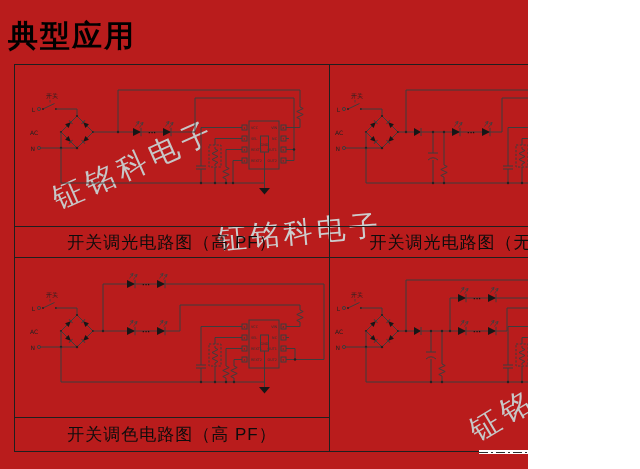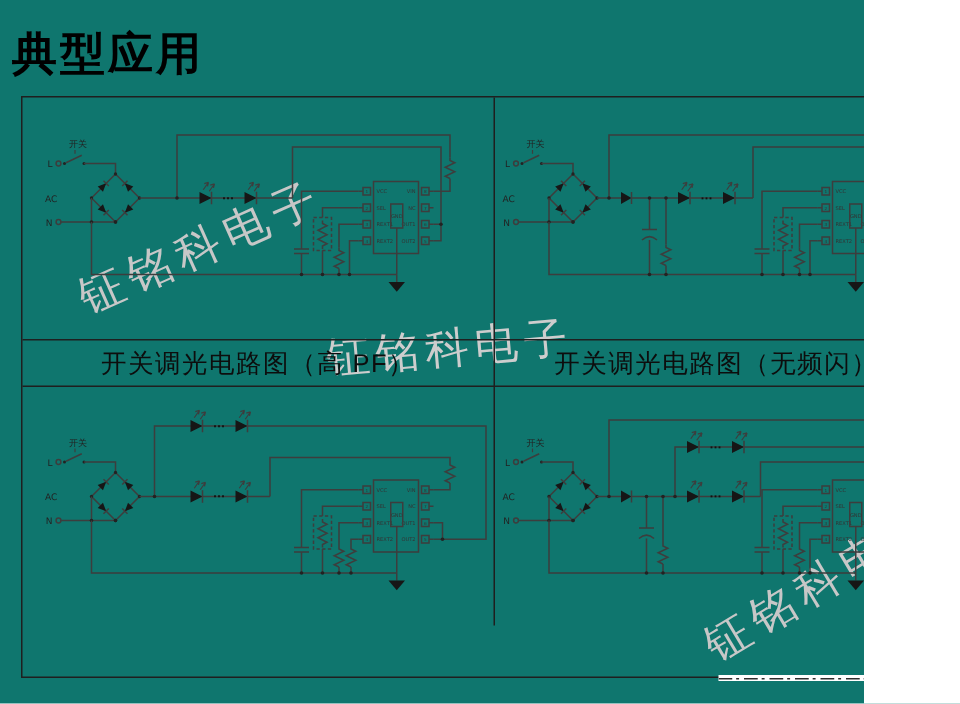--- a/index.html
+++ b/index.html
@@ -1,16 +1,16 @@
 <!DOCTYPE html>
 <html><head>
 <meta charset="utf-8">
 <style>
   html,body{margin:0;padding:0;background:#ffffff;}
-  .stage{position:relative;width:576px;height:469px;background:#0f766e;overflow:hidden;
+  .stage{position:relative;width:528px;height:469px;background:#b91c1c;overflow:hidden;
          font-family:"Liberation Sans", sans-serif;}
   .title{position:absolute;left:8px;top:16px;font-size:30px;font-weight:bold;color:#000;
          letter-spacing:2px;font-family:"Liberation Sans", sans-serif;}
   
   .wm{position:absolute;z-index:1;white-space:nowrap;color:#c7c7c7;letter-spacing:5px;
       font-weight:400;}
   .wm1{left:46px;top:182px;font-size:30px;transform:rotate(-24deg);transform-origin:0 0;}
   .wm2{left:216px;top:220px;font-size:29px;color:#cdcdcd;transform:rotate(-5deg);
        transform-origin:0 0;letter-spacing:4px;}
   .wm3{left:462px;top:416px;font-size:30px;transform:rotate(-31deg);transform-origin:0 0;}
@@ -342,20 +342,23 @@
           <circle class="dotf" cx="101" cy="124" r="1.2"></circle>
             <circle class="dotf" cx="112" cy="124" r="1.2"></circle>
           <circle class="dotf" cx="178" cy="124" r="1.2"></circle>
             <circle class="dotf" cx="192" cy="124" r="1.2"></circle>
           <circle class="dotf" cx="203" cy="124" r="1.2"></circle>
             <circle class="dotf" cx="210" cy="124" r="1.2"></circle>
         </g>
       </svg>
     </div>
 
+    <div class="cell lc cap">
+      <span>开关调色电路图（高 PF）</span>
+    </div>
 
   </div>
 
   <div class="erase"></div>
   <div class="dashseg"></div>
   <div class="dashsegv"></div>
 
 </div>
 
 </body></html>

